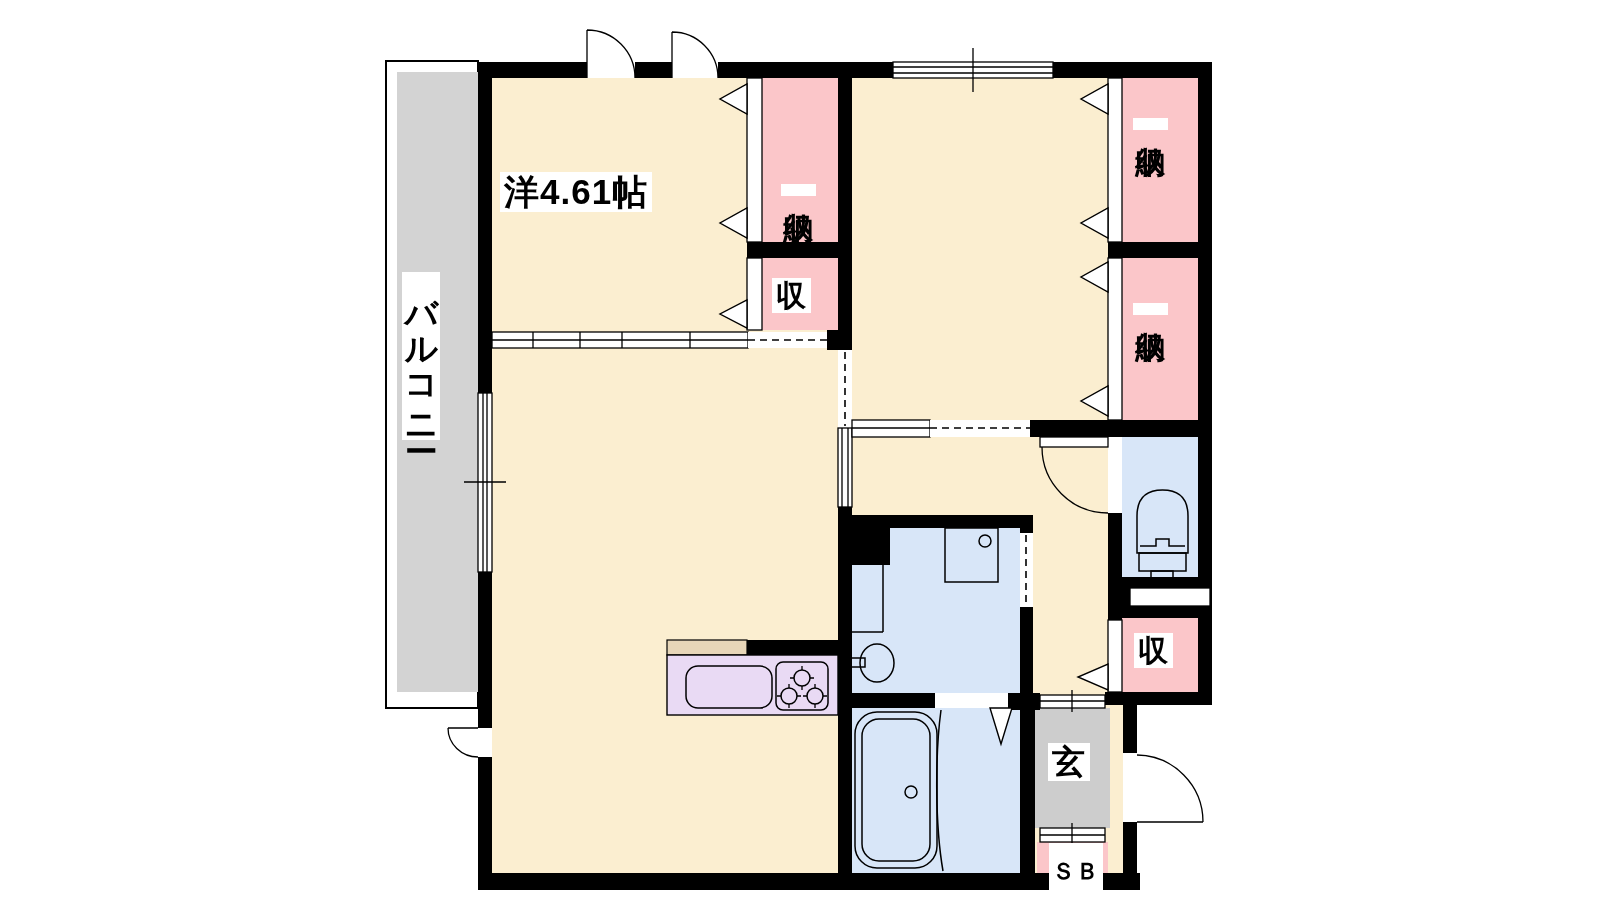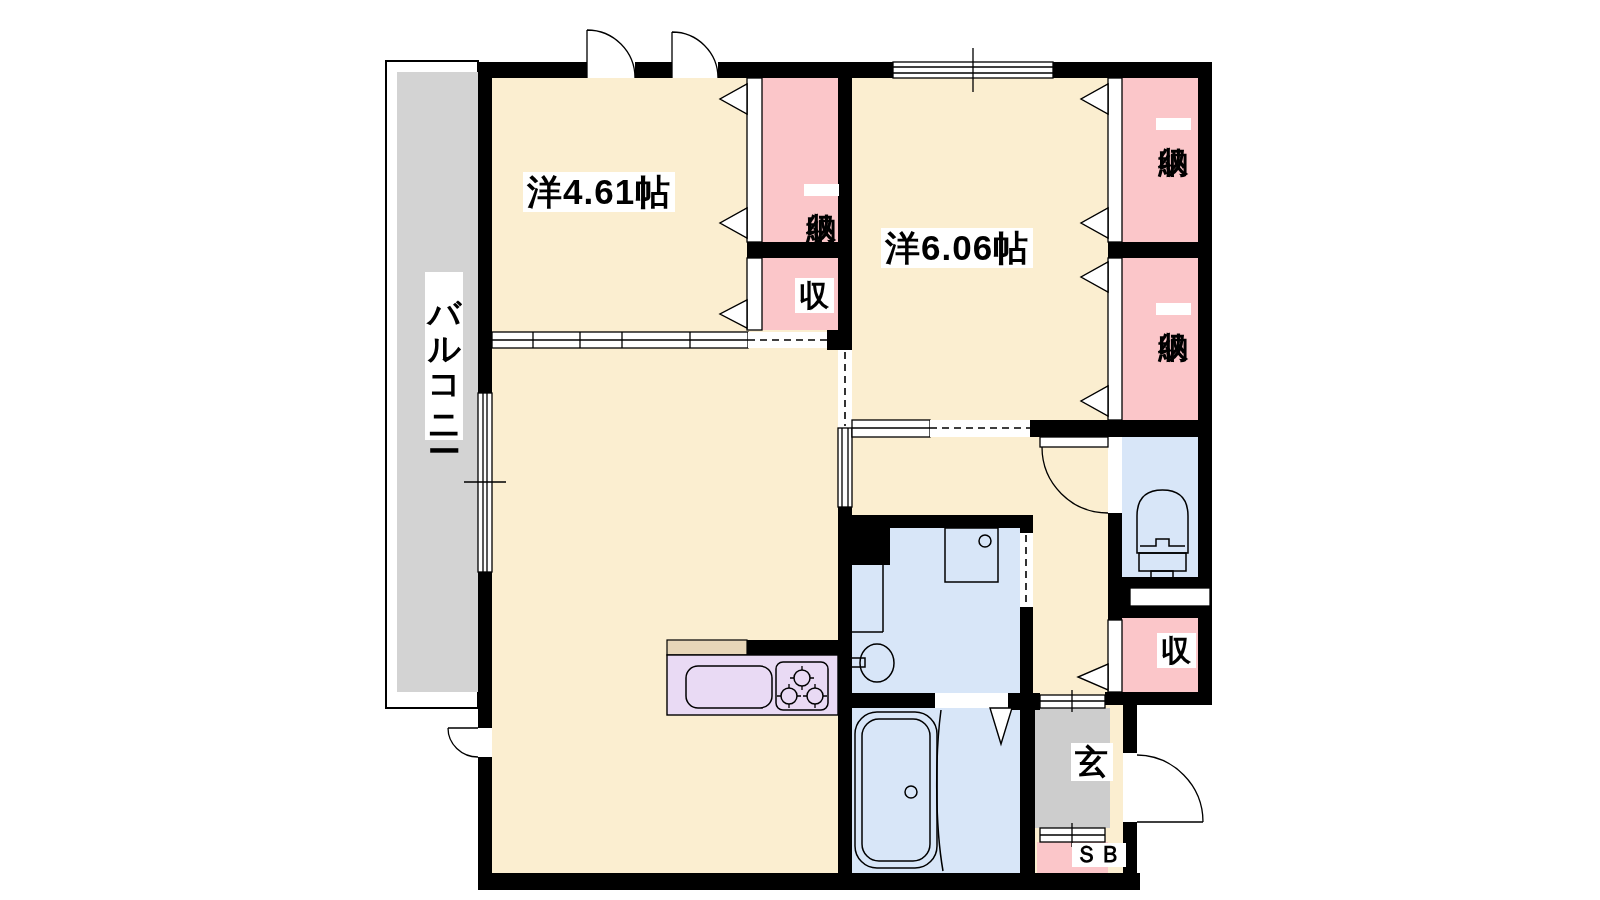--- a/index.html
+++ b/index.html
@@ -5,21 +5,21 @@
   html,body{margin:0;padding:0;background:#ffffff;}
   .stage{
     position:relative;width:1600px;height:900px;background:#ffffff;overflow:hidden;
     font-family:"Liberation Sans","DejaVu Sans",sans-serif;
   }
   .stage svg{position:absolute;left:0;top:0;z-index:1;}
   .labels{position:absolute;left:0;top:0;width:1600px;height:900px;z-index:2;pointer-events:none;}
   .lbl{
     position:absolute;background:#FFFFFF;color:#000;
     font-weight:bold;line-height:1.04;white-space:nowrap;
-    padding:2px 4px;letter-spacing:1px;margin-left:23px;
+    padding:2px 4px;letter-spacing:1px;
   }
   .lbl.v{writing-mode:vertical-rl;letter-spacing:2px;padding:4px 2px;}
   
   .fill-floor{fill:#FBEED0;}
   .fill-closet{fill:#FBC6C9;}
   .fill-wet{fill:#D8E6F8;}
   .fill-balcony{fill:#D3D3D3;}
   .fill-genkan{fill:#CDCDCD;}
   .fill-kcounter{fill:#E9DAF4;}
   .fill-ktop{fill:#E7D6B8;}
@@ -222,23 +222,22 @@
       <rect class="fix" x="855" y="712" width="82" height="156" rx="22"></rect>
       <rect class="fix" x="862" y="719" width="68" height="142" rx="17"></rect>
       <circle class="fix" cx="911" cy="792" r="6"></circle>
       <path class="fix" d="M941,710 C935,755 935,825 943,871"></path>
     </g>
   </g>
 </svg>
 
 <div class="labels">
   <div class="lbl" style="left:500px;top:172px;font-size:35px;">洋4.61帖</div>
-  <div class="lbl" style="left:858px;top:228px;font-size:35px;">洋6.06帖</div>
   <div class="lbl v" style="left:402px;top:272px;font-size:33px;">バルコニー</div>
   <div class="lbl v" style="left:781px;top:184px;font-size:30px;">収納</div>
   <div class="lbl" style="left:772px;top:278px;font-size:30px;">収</div>
   <div class="lbl v" style="left:1133px;top:118px;font-size:30px;">収納</div>
   <div class="lbl v" style="left:1133px;top:303px;font-size:30px;">収納</div>
   <div class="lbl" style="left:1134px;top:633px;font-size:30px;">収</div>
   <div class="lbl" style="left:1048px;top:743px;font-size:33px;">玄</div>
-  <div class="lbl" style="left:1049px;top:843px;font-size:23px;padding:0 3px;">ＳＢ</div>
+  <div class="lbl" style="left:1049px;top:843px;font-size:23px;padding:17px 3px;">ＳＢ</div>
 </div>
 </div>
 
 </body></html>

